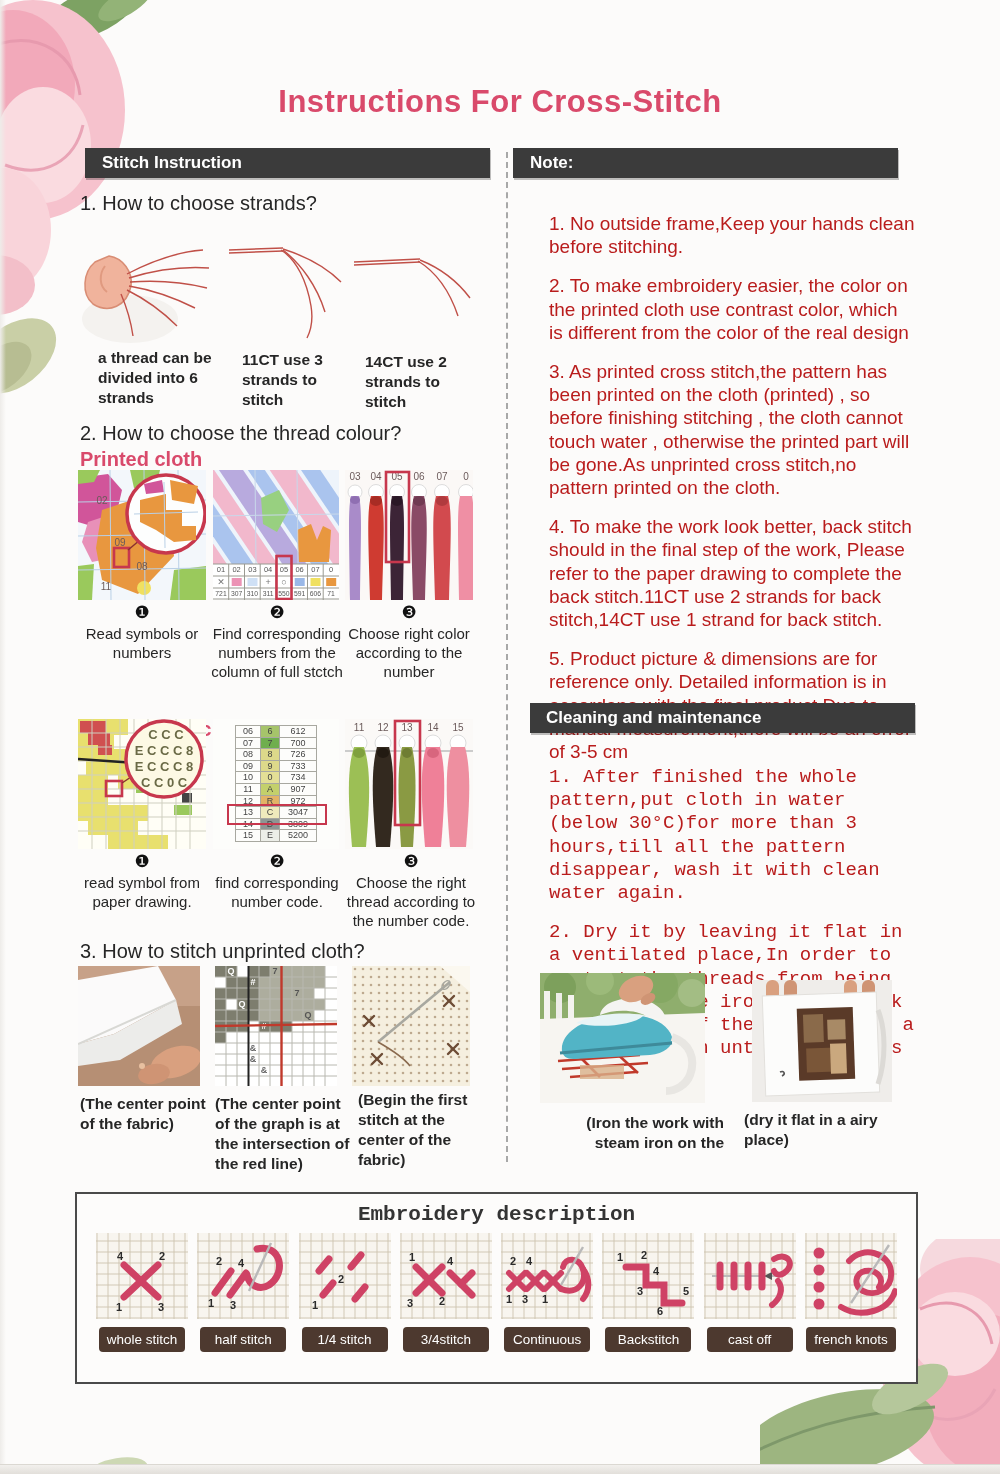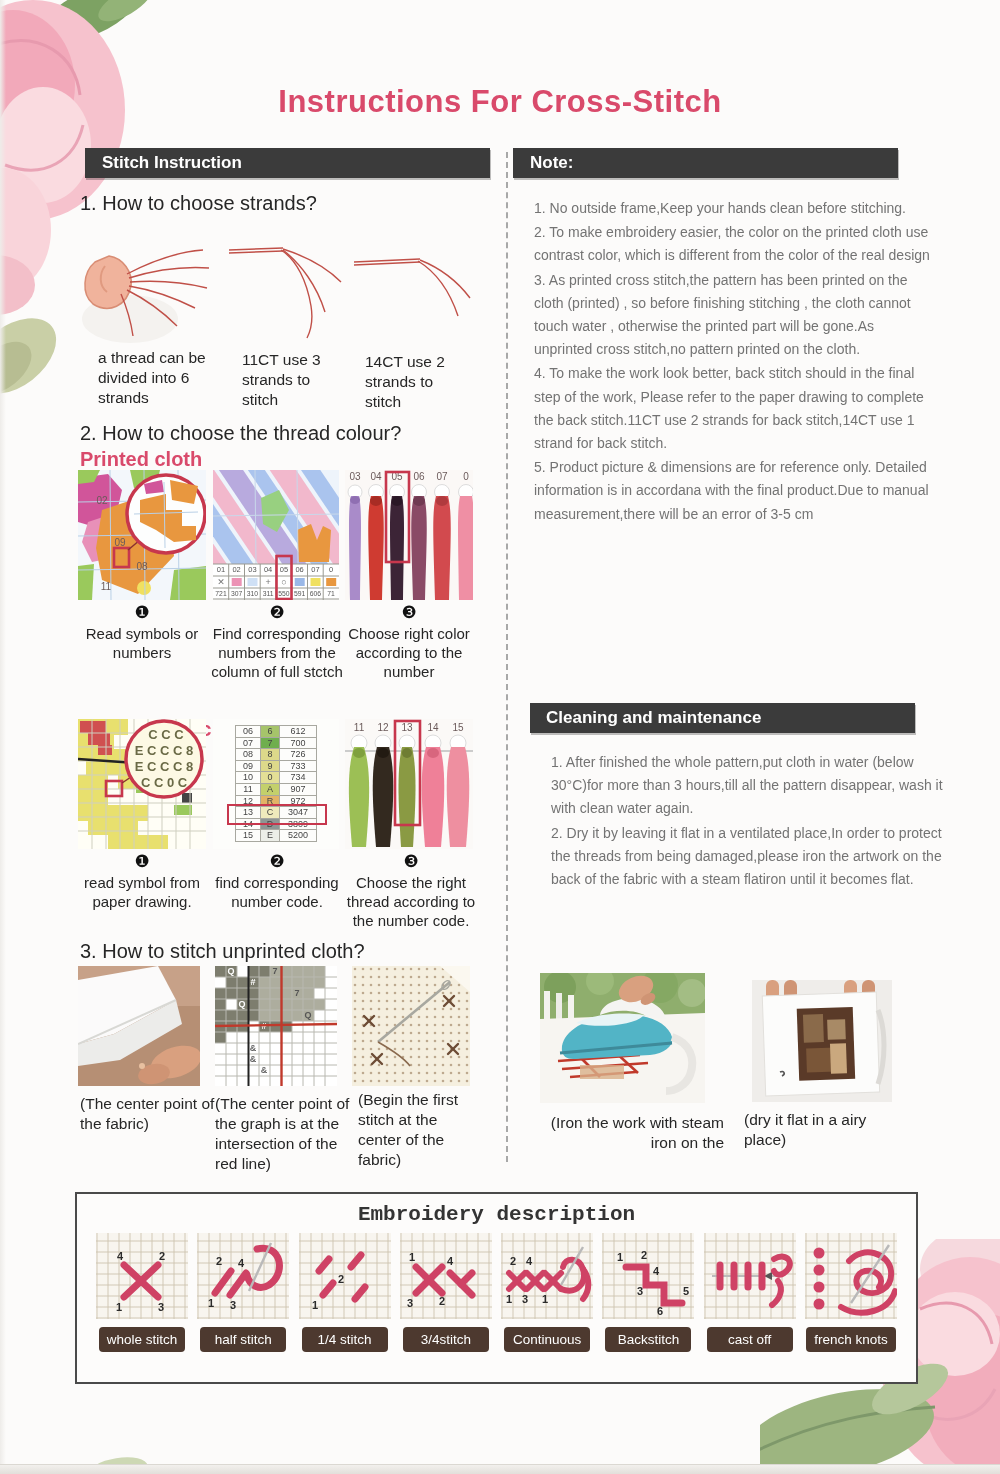--- a/index.html
+++ b/index.html
@@ -3,24 +3,24 @@
 <meta charset="utf-8">
 <style>
   html,body{margin:0;padding:0;background:#e8e6e3;font-family:"Liberation Sans",sans-serif;}
   .sheet{position:relative;width:1000px;height:1474px;background:#fcfbfa;overflow:hidden;}
   .abs{position:absolute;}
   .title{left:0;top:84px;width:1000px;text-align:center;font-size:31px;font-weight:bold;color:#d94a6b;letter-spacing:.5px;}
   .bar{height:30px;background:#3b3b3b;color:#fff;font-weight:bold;font-size:17px;line-height:30px;padding-left:17px;box-sizing:border-box;box-shadow:1px 2px 0 rgba(0,0,0,.25);}
   .divider{left:506px;top:152px;height:1010px;width:0;border-left:2px dashed #a8a8a8;}
   .head{font-size:20px;color:#262626;}
   .pinkhead{font-size:20px;font-weight:bold;color:#d94a6b;}
-  .cap{font-size:15.5px;line-height:20px;color:#262626;}
+  .cap{font-size:15.5px;line-height:20px;color:#262626;font-weight:bold;}
   .step{text-align:center;font-size:15px;line-height:19px;color:#262626;}
   .step .n{display:block;font-size:17px;margin-bottom:2px;color:#111;}
-  .note-p{margin:1px;font-size:14px;line-height:23.2px;color:#737373;}
+  .note-p{margin:16px;font-size:19px;line-height:23.2px;color:#b91c1c;}
   .tile{position:absolute;overflow:hidden;}
   .ebox{left:75px;top:1192px;width:843px;height:192px;border:2px solid #4a4a4a;background:#fdfcfb;box-sizing:border-box;}
   .ebox .etitle{text-align:center;font-size:21px;font-weight:bold;color:#343434;margin-top:9px;font-family:Liberation Mono, monospace;}
   .erow{display:flex;justify-content:space-between;padding:0 18px;margin-top:7px;}
   .ecol{width:94px;display:flex;flex-direction:column;align-items:center;}
   .fabric{width:92px;height:86px;background:#f8f5ef;background-image:repeating-linear-gradient(0deg,rgba(205,195,175,.45) 0 2px,transparent 2px 11px),repeating-linear-gradient(90deg,rgba(205,195,175,.45) 0 2px,transparent 2px 11px);}
   .elabel{margin-top:8px;background:#4d392f;color:#fff;font-size:13.5px;line-height:25px;height:25px;min-width:86px;padding:0 8px;text-align:center;border-radius:4px;box-sizing:border-box;white-space:nowrap;}
   svg text{font-family:"Liberation Sans",sans-serif;}
   .th{stroke:#cf4265;stroke-width:7;stroke-linecap:round;fill:none;}
   .th6{stroke:#cf4265;stroke-width:6;stroke-linecap:round;fill:none;}
@@ -539,21 +539,21 @@
 
   <div class="abs" id="note-list" style="left:533px;top:196px;width:398px;">
       <p class="note-p">1.  No outside frame,Keep your hands clean before stitching.</p>
       <p class="note-p">2.  To make embroidery easier,  the color on the printed cloth use contrast color, which is different from the color of the real design</p>
       <p class="note-p">3.  As printed cross stitch,the pattern has been printed on the cloth (printed) , so before finishing stitching , the cloth cannot touch water , otherwise the printed part will be gone.As unprinted cross stitch,no pattern printed on the cloth.</p>
       <p class="note-p">4.  To make the work look better, back stitch should in the final step of the work, Please refer to the paper drawing to complete the back stitch.11CT use 2 strands for back stitch,14CT use 1 strand for back stitch.</p>
       <p class="note-p">5.  Product picture &amp; dimensions are for reference only. Detailed information is in accordana with the final product.Due to manual measurement,there will be an error of 3-5 cm</p>
     </div>
 
   <div class="abs bar" style="left:530px;top:703px;width:385px;padding-left:16px;">Cleaning and maintenance</div>
-  <div class="abs" id="cleaning-list" style="left:550px;top:750px;width:398px;">
+  <div class="abs" id="cleaning-list" style="left:533px;top:750px;width:398px;font-family:Liberation Mono, monospace;">
       <p class="note-p">1.  After finished the whole pattern,put cloth in water (below 30°C)for more than 3 hours,till all the pattern disappear, wash it with clean water again.</p>
       <p class="note-p">2.  Dry it by leaving it flat in a ventilated place,In order to protect the threads from being damaged,please iron the artwork on the back of the fabric with a steam flatiron until it becomes flat.</p>
     </div>
 
   <svg class="abs" style="left:540px;top:973px" width="165" height="130" viewBox="0 0 165 130">
     <rect width="165" height="130" fill="#f3f1ee"></rect>
     <rect width="165" height="46" fill="#8fae6d"></rect>
     <circle cx="20" cy="14" r="16" fill="#7da05c"></circle>
       <circle cx="60" cy="8" r="14" fill="#9cba7a"></circle>
       <circle cx="120" cy="12" r="18" fill="#85a863"></circle>

